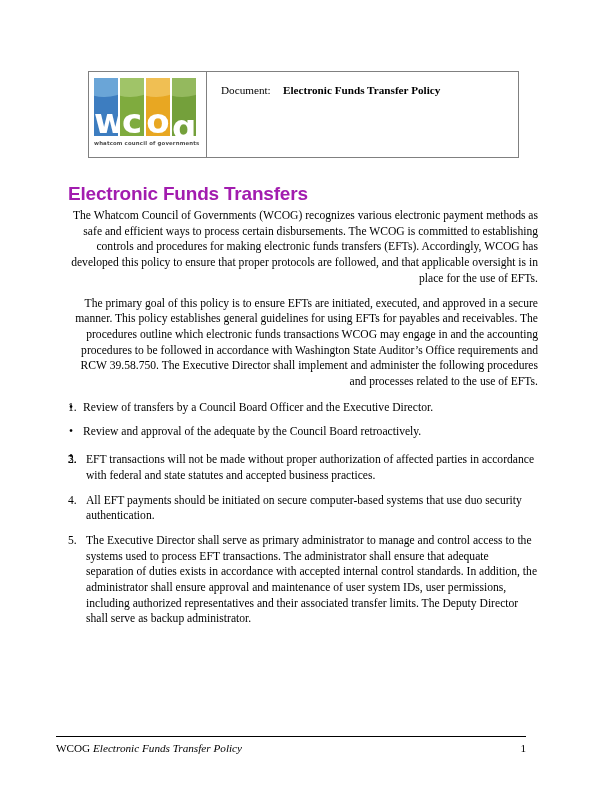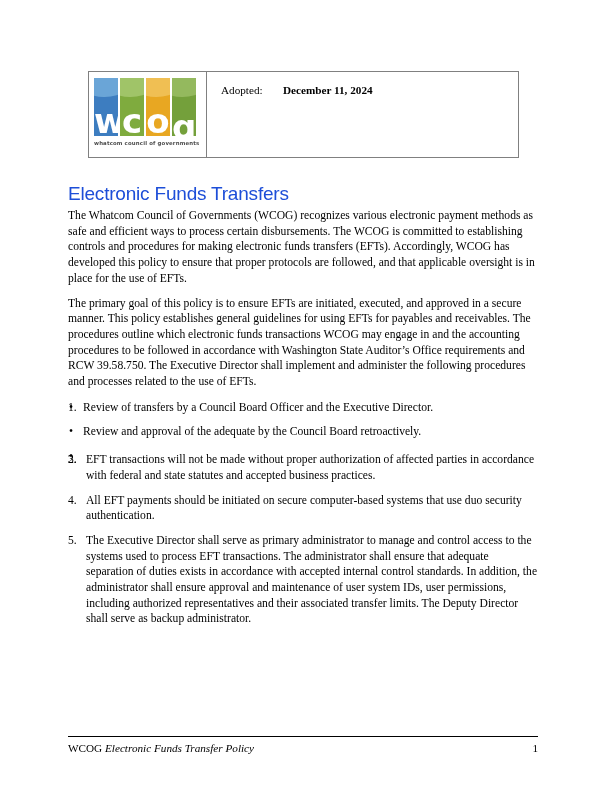--- a/index.html
+++ b/index.html
@@ -117,38 +117,38 @@
   .meta-value {
     font-weight: bold;
   }
 
   
   .doc-title {
     position: absolute;
     left: 68px;
     top: 170px;
     font-family: "Liberation Sans", sans-serif;
-    font-weight: normal;
+    font-weight: bold;
     font-size: 19px;
     letter-spacing: -0.2px;
-    color: #1d4ed8;
+    color: #a21caf;
   }
 
   .body-area {
     position: absolute;
     left: 68px;
     top: 208px;
     width: 470px;
   }
 
   p.para {
     margin: 0 0 9px 0;
     font-size: 11.6px;
     line-height: 15.7px;
-    text-align: left;
+    text-align: right;
   }
 
   ol.numlist {
     margin: 0;
     padding: 0;
     list-style: none;
   }
   ol.numlist > li {
     position: relative;
     padding-left: 18px;
@@ -184,21 +184,21 @@
     font-size: 11.6px;
     line-height: 15.7px;
   }
   .bullet-group {
     margin-left: 18px;
   }
 
   
   .footer {
     position: absolute;
-    left: 68px;
+    left: 56px;
     top: 736px;
     width: 470px;
     border-top: 1.1px solid #000000;
     padding-top: 4px;
     display: flex;
     justify-content: space-between;
     align-items: baseline;
     font-size: 11.2px;
     line-height: 15px;
   }
@@ -232,22 +232,22 @@
             <div class="swoosh"></div>
             <div class="glyph">g</div>
           </div>
         </div>
         <div class="logo-tagline">whatcom council of governments</div>
       </div>
     </div>
 
     <div class="header-meta-cell">
       <div class="meta-row">
-        <div class="meta-label">Adopted:</div>
-        <div class="meta-value">December 11, 2024</div>
+        <div class="meta-label">Document:</div>
+        <div class="meta-value">Electronic Funds Transfer Policy</div>
       </div>
     </div>
 
   </div>
 
   <h1 class="doc-title">Electronic Funds Transfers</h1>
 
   <div class="body-area">
 
     <p class="para">The Whatcom Council of Governments (WCOG) recognizes various electronic payment methods as safe and efficient ways to process certain disbursements. The WCOG is committed to establishing controls and procedures for making electronic funds transfers (EFTs). Accordingly, WCOG has developed this policy to ensure that proper protocols are followed, and that applicable oversight is in place for the use of EFTs.</p>

